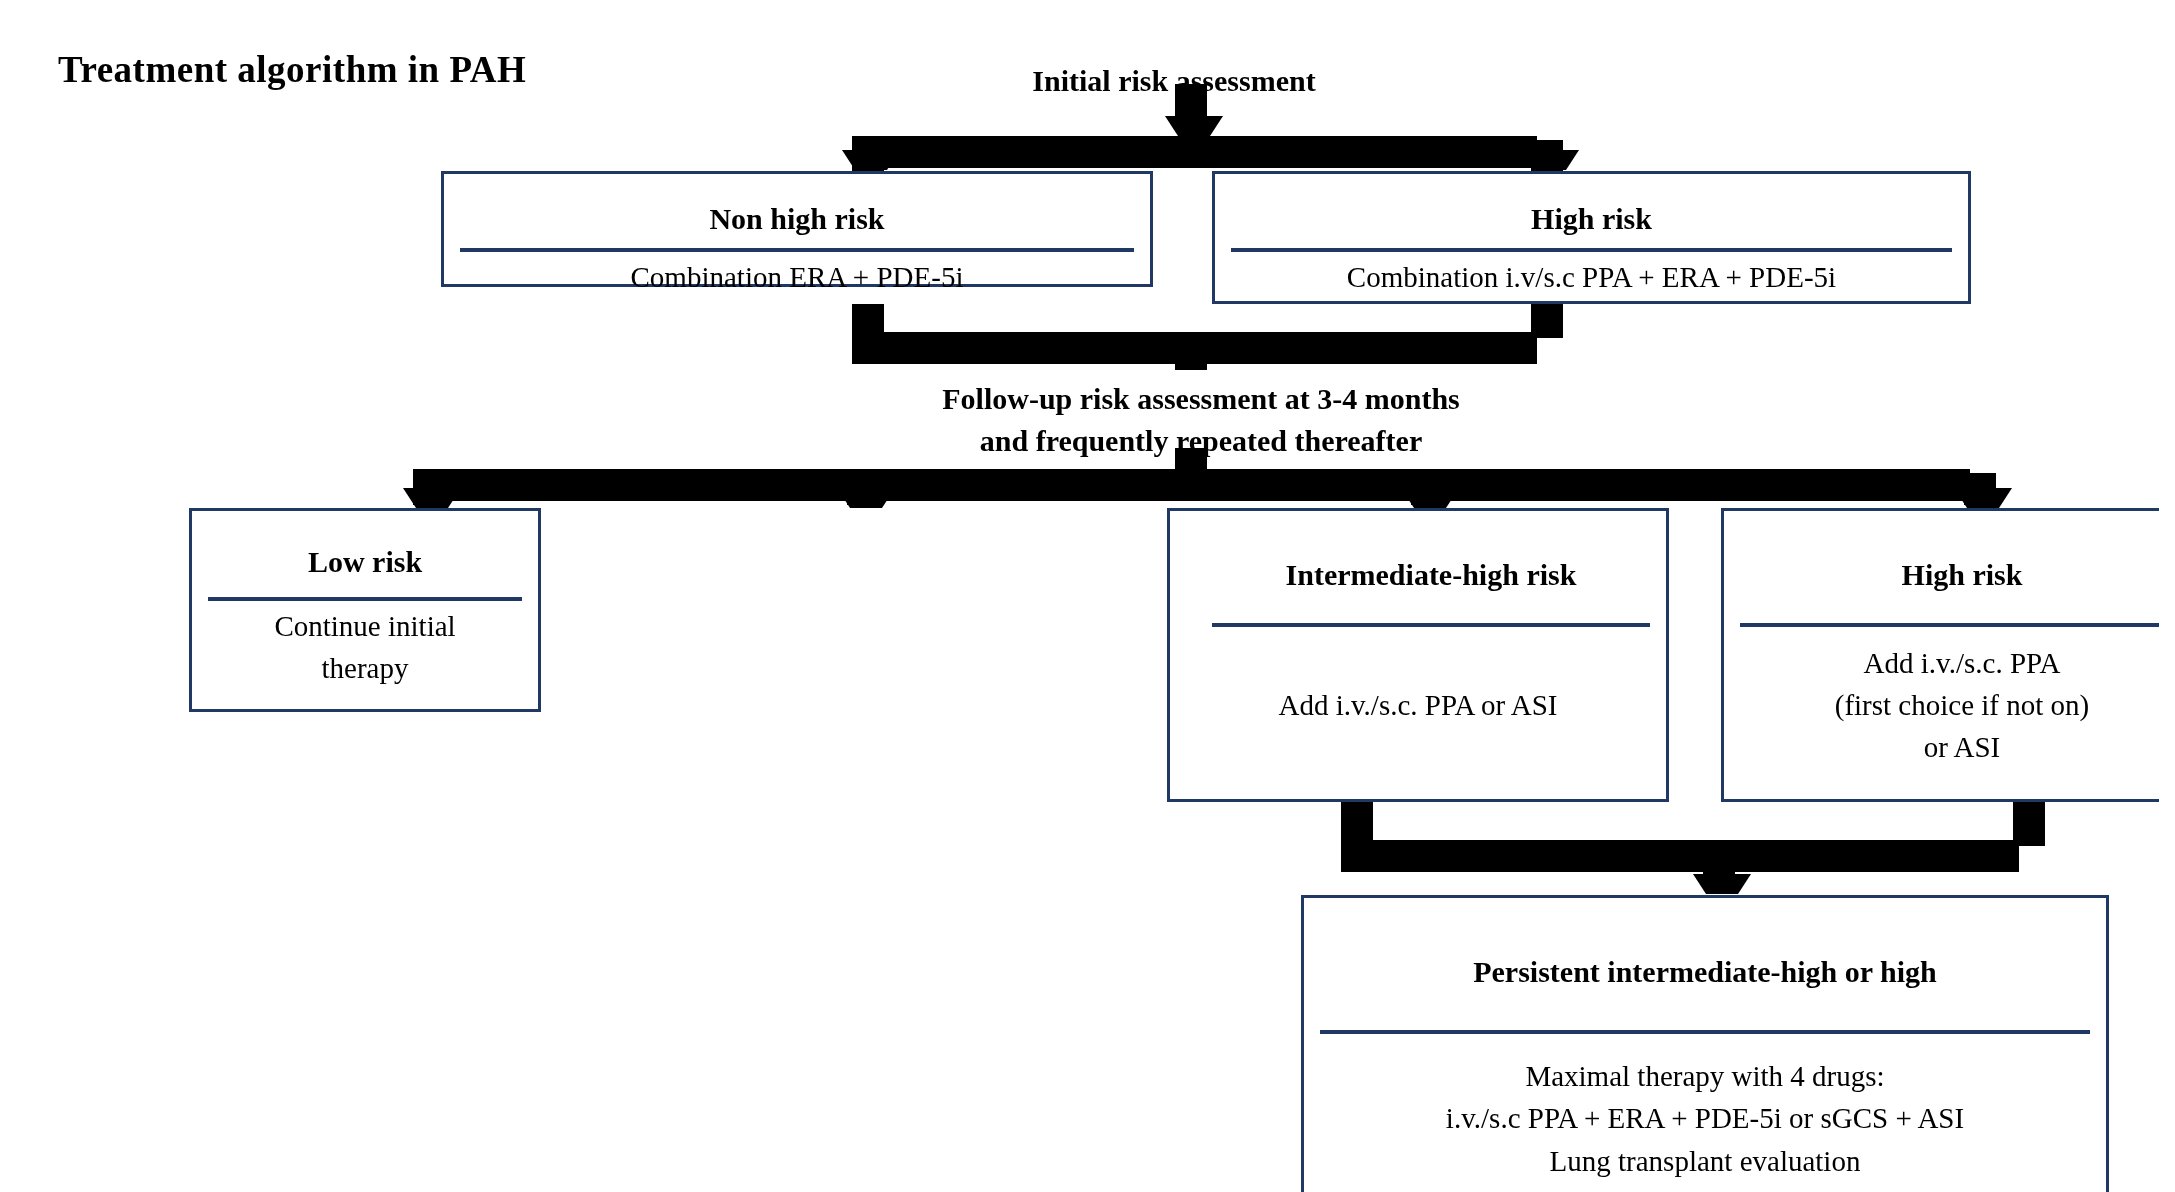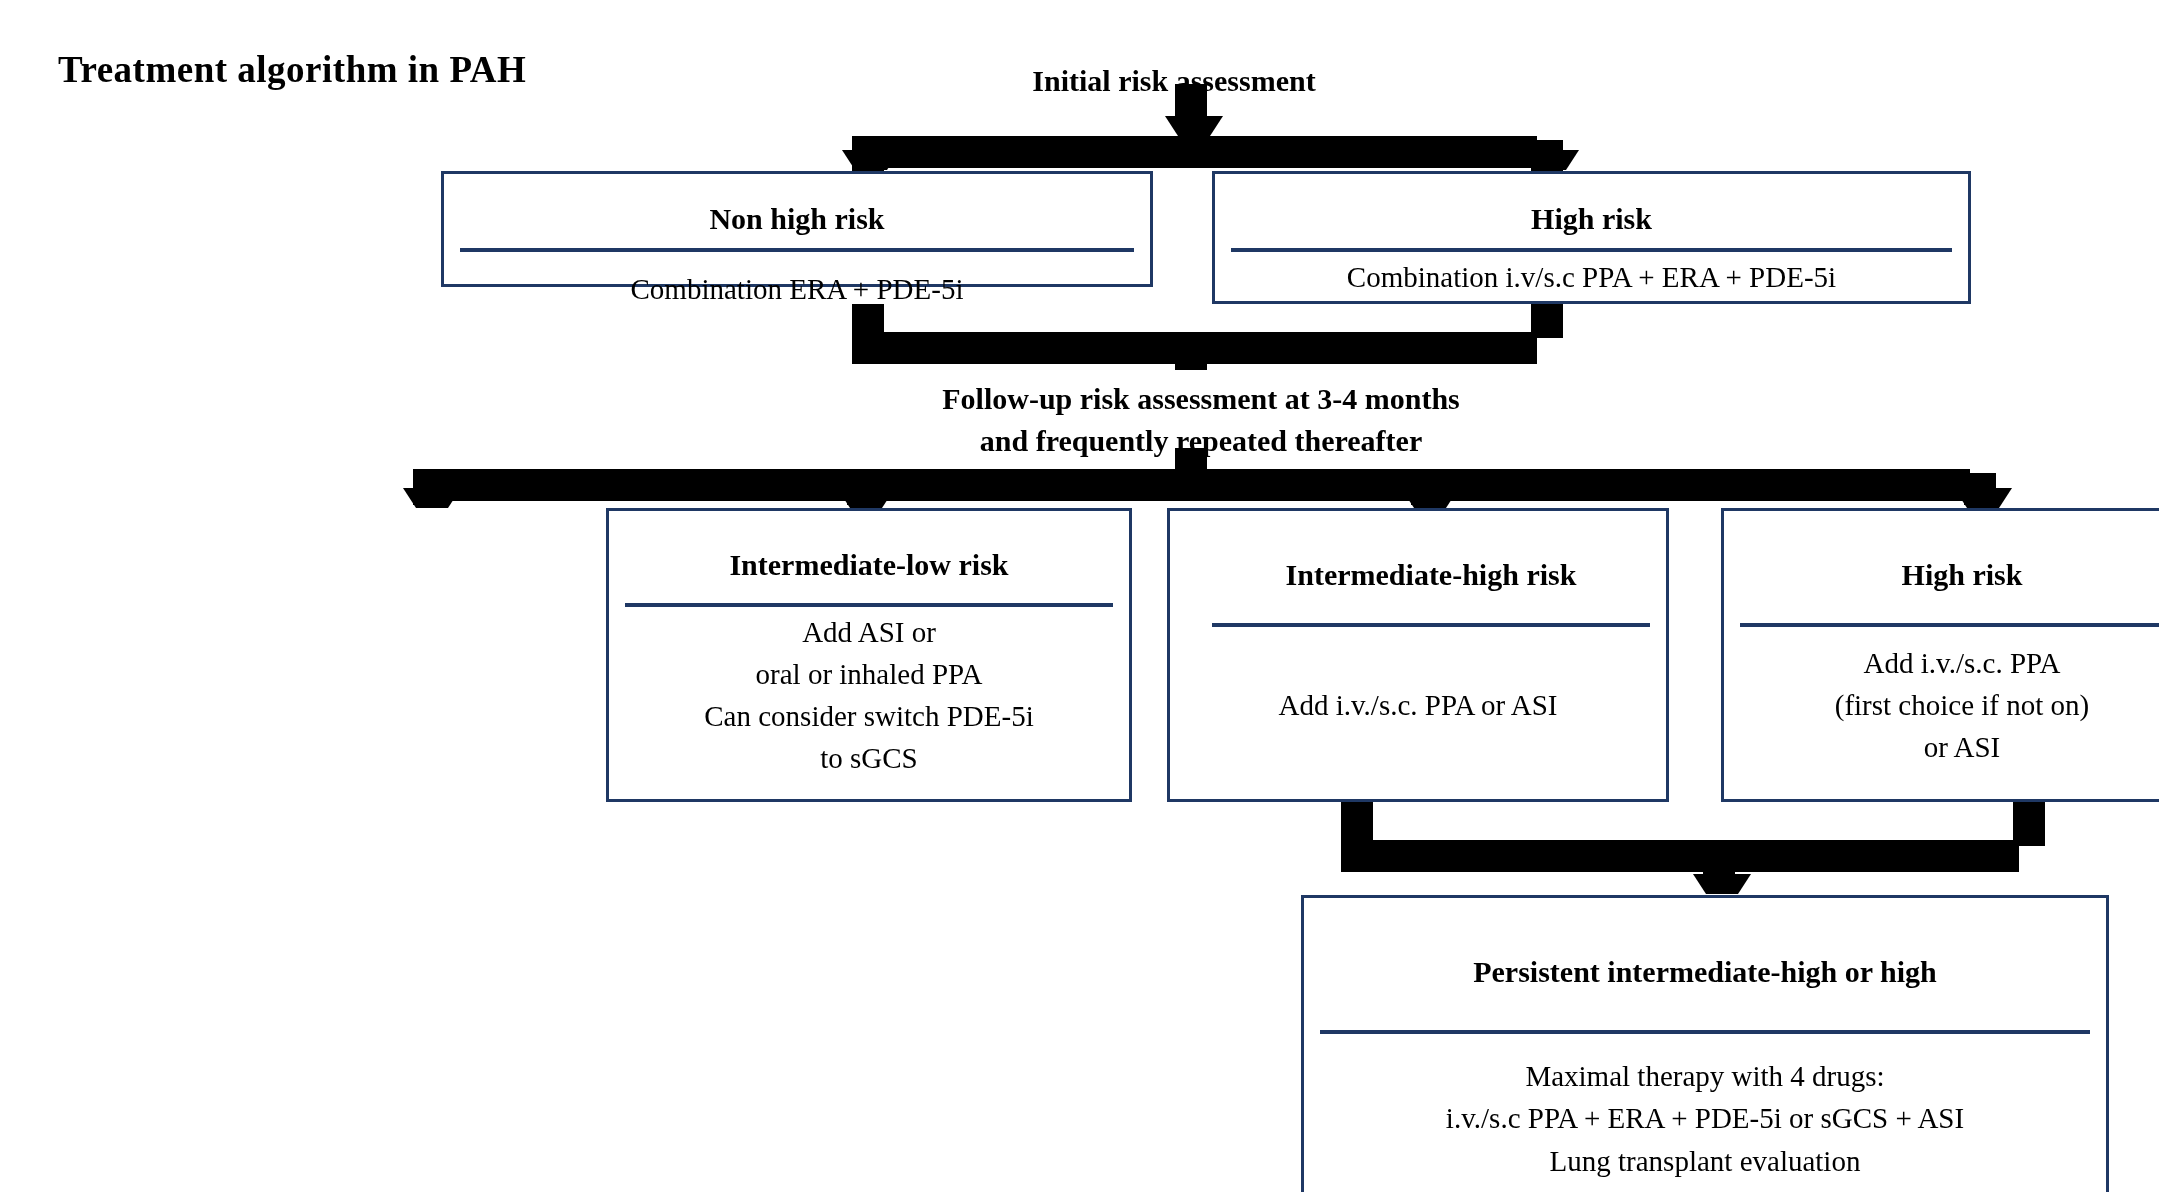--- a/index.html
+++ b/index.html
@@ -86,21 +86,21 @@
   <div class="flow-label" style="left:842px; top:12px; width:600px;">Initial risk assessment</div>
 
   <div class="vl" style="left:1143px; top:52px; height:34px;"></div>
   <div class="ah" style="left:1133px; top:84px;"></div>
   <div class="hl" style="left:820px; top:104px; width:685px;"></div>
   <div class="vl" style="left:820px; top:108px; height:12px;"></div>
   <div class="vl" style="left:1499px; top:108px; height:12px;"></div>
   <div class="ah" style="left:810px; top:118px;"></div>
   <div class="ah" style="left:1489px; top:118px;"></div>
 
-  <div class="node" style="left:409px; top:139px; width:712px; height:116px;gap:12px;">
+  <div class="node" style="left:409px; top:139px; width:712px; height:116px;">
     <div class="node-header" style="height:62px;">Non high risk</div>
     <div class="node-body">Combination ERA + PDE-5i</div>
   </div>
 
   <div class="node" style="left:1180px; top:139px; width:759px; height:133px;">
     <div class="node-header" style="height:62px;">High risk</div>
     <div class="node-body">Combination i.v/s.c PPA + ERA + PDE-5i</div>
   </div>
 
   <div class="vl" style="left:820px; top:272px; height:34px;"></div>
@@ -116,28 +116,26 @@
   <div class="hl" style="left:381px; top:437px; width:1557px;"></div>
   <div class="vl" style="left:381px; top:441px; height:17px;"></div>
   <div class="vl" style="left:815px; top:441px; height:17px;"></div>
   <div class="vl" style="left:1379px; top:441px; height:17px;"></div>
   <div class="vl" style="left:1932px; top:441px; height:17px;"></div>
   <div class="ah" style="left:371px; top:456px;"></div>
   <div class="ah" style="left:805px; top:456px;"></div>
   <div class="ah" style="left:1369px; top:456px;"></div>
   <div class="ah" style="left:1922px; top:456px;"></div>
 
+  <div class="node" style="left:157px; top:476px; width:352px; height:204px;">
+    <div class="node-header" style="height:90px;">Low risk</div>
+    <div class="node-body">Continue initial
+therapy</div>
+  </div>
 
-  <div class="node" style="left:574px; top:476px; width:526px; height:294px;">
-    <div class="node-header" style="height:100px;">Intermediate-low risk</div>
-    <div class="node-body">Add ASI or
-oral or inhaled PPA
-Can consider switch PDE-5i
-to sGCS</div>
-  </div>
 
   <div class="node" style="left:1135px; top:476px; width:502px; height:294px;">
     <div class="node-header" style="height:100px;margin-left:26px;">Intermediate-high risk</div>
     <div class="node-body">Add i.v./s.c. PPA or ASI</div>
   </div>
 
   <div class="node" style="left:1689px; top:476px; width:482px; height:294px;">
     <div class="node-header" style="height:100px;">High risk</div>
     <div class="node-body">Add i.v./s.c. PPA
 (first choice if not on)

